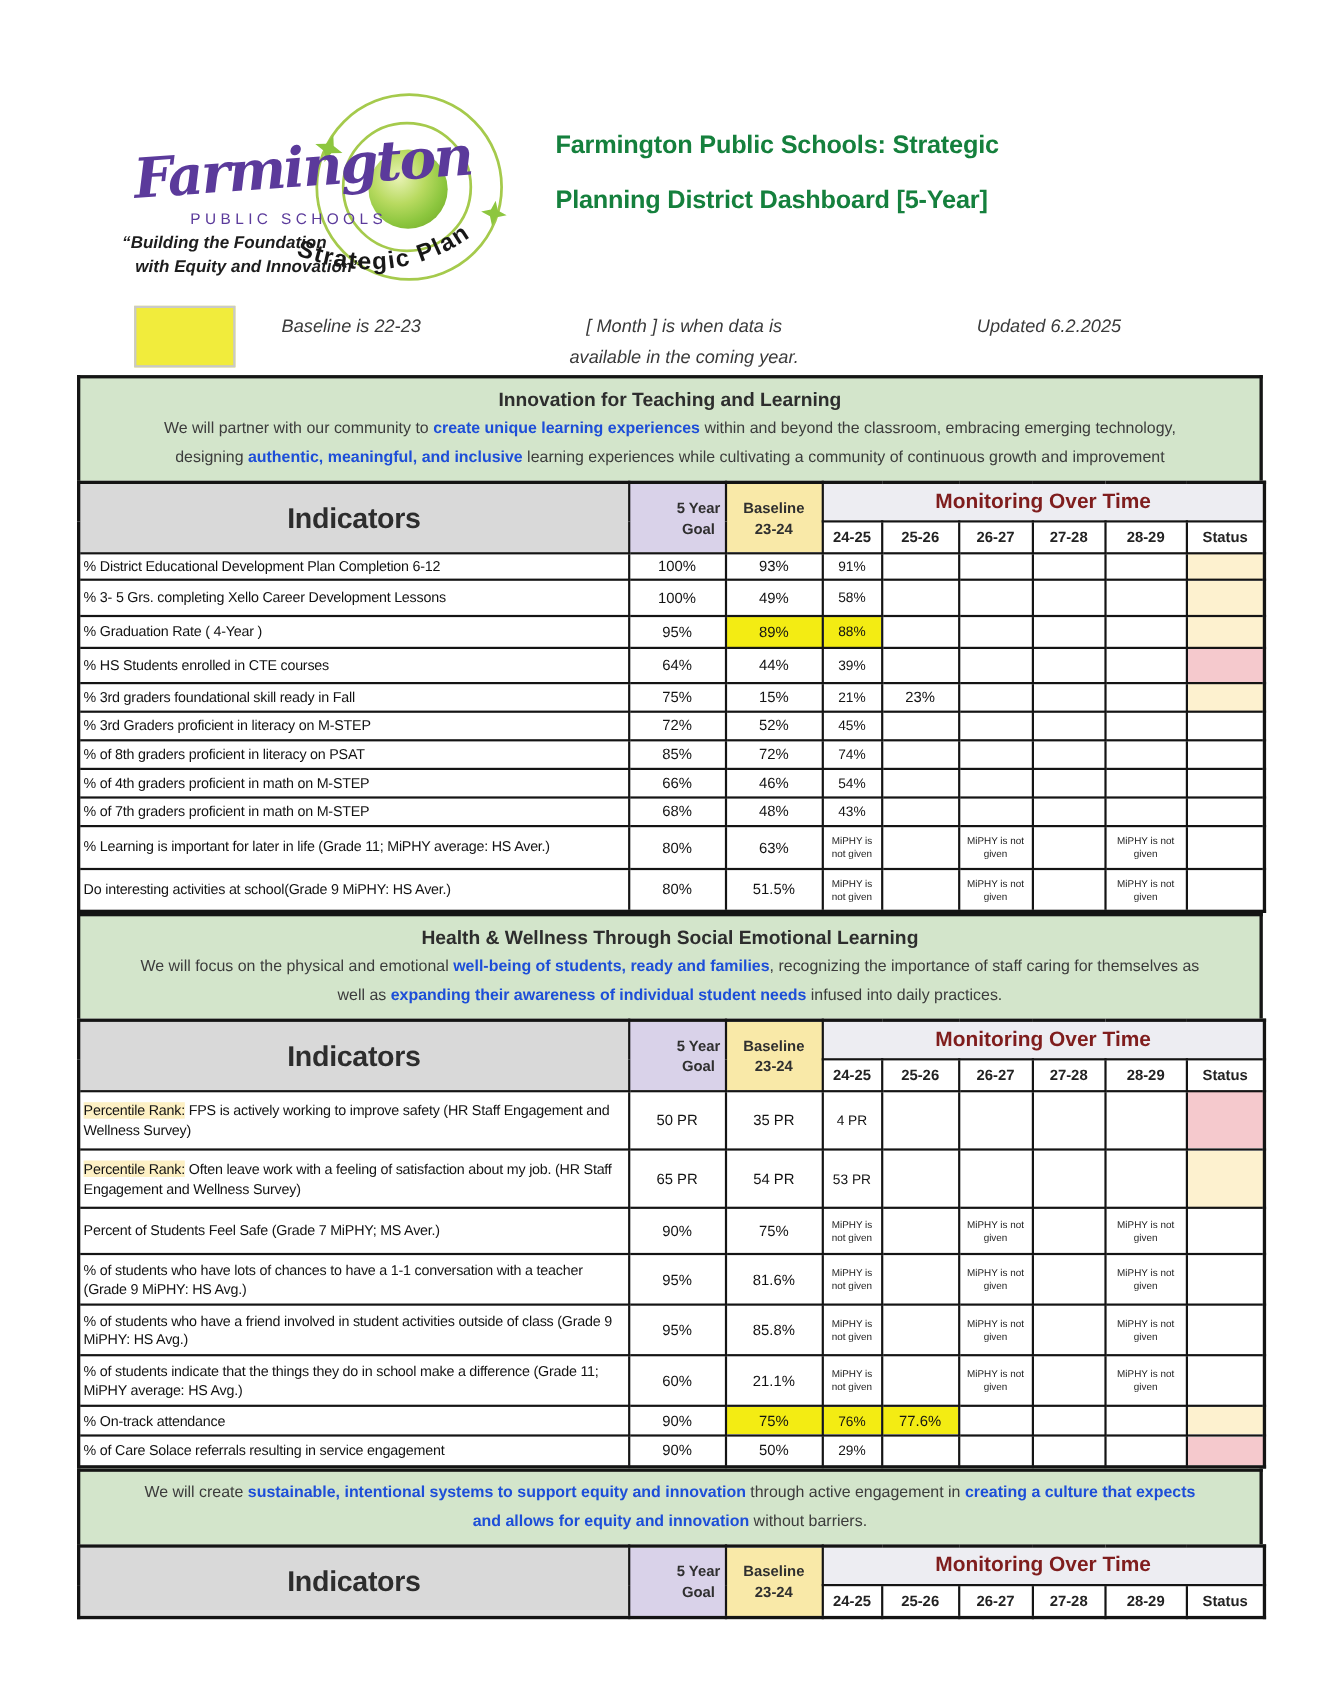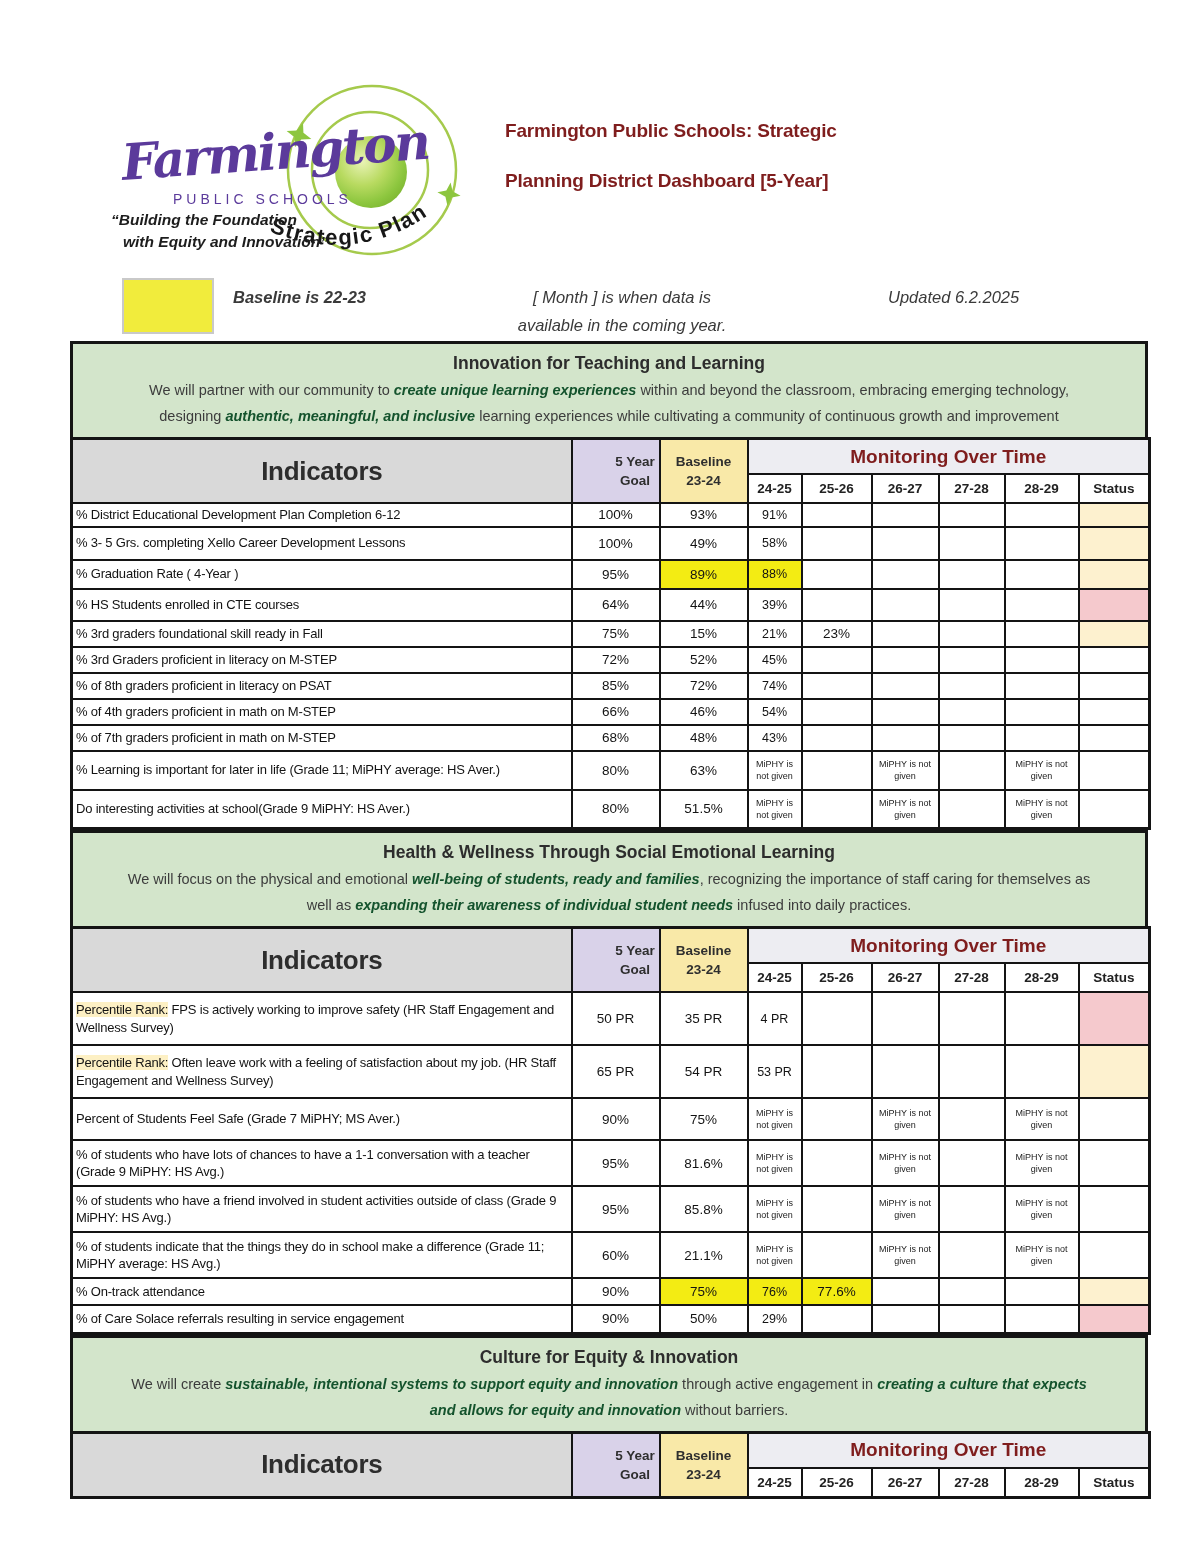--- a/index.html
+++ b/index.html
@@ -5,37 +5,37 @@
   html,body{margin:0;padding:0;}
   body{
     width:1200px;height:1553px;background:#ffffff;position:relative;
     font-family:"Liberation Sans",sans-serif;color:#222;
     -webkit-font-smoothing:antialiased;
   }
   
   .logo{position:absolute;left:95px;top:78px;}
   .page-title{
     position:absolute;left:505px;top:106px;width:640px;
-    font-size:19px;font-weight:bold;color:#7f1d1d;line-height:50px;letter-spacing:-0.2px;
+    font-size:23px;font-weight:bold;color:#15803d;line-height:50px;letter-spacing:-0.2px;
   }
   .swatch{position:absolute;left:122px;top:278px;width:88px;height:52px;
     border:2px solid #c9c9c9;}
   .note{position:absolute;font-style:italic;font-size:16.5px;color:#3a3a3a;line-height:28px;}
-  .baseline-note{left:233px;top:283px;font-weight:bold;}
+  .baseline-note{left:256px;top:283px;}
   .month-note{left:462px;top:283px;width:320px;text-align:center;}
   .updated-note{left:888px;top:283px;}
   
   .dashboard{position:absolute;left:70px;top:341px;width:1078px;}
   .sec-head{
     background:#d3e5cb;border:3px solid #151515;border-bottom:none;
     text-align:center;padding:6px 52px 8px;box-sizing:border-box;
   }
   .sec-title{font-size:17.5px;font-weight:bold;color:#2d2d2d;line-height:27px;}
   .sec-desc{font-size:14.5px;color:#3c3c3c;line-height:26px;}
-  .accent{color:#14532d;font-weight:bold;font-style:italic;}
+  .accent{color:#1d4ed8;font-weight:bold;}
   table.dash{border-collapse:collapse;table-layout:fixed;width:1078px;border:3px solid #141414;}
   table.dash th,table.dash td{border:2px solid #141414;overflow:hidden;}
   th.ind{background:#d9d9d9;font-size:26px;font-weight:bold;color:#2d2d2d;letter-spacing:-0.3px;}
   th.goal{background:#d9d2e9;font-size:13.5px;font-weight:bold;color:#2f2f2f;line-height:19px;padding-left:40px;}
   th.base{background:#f9e9a8;font-size:13.5px;font-weight:bold;color:#2f2f2f;line-height:19px;}
   th.mon{background:#ededf2;font-size:19px;font-weight:bold;color:#7f1d1d;height:31px;}
   th.yr{background:#ffffff;font-size:13.5px;font-weight:bold;color:#222;height:25px;}
   th.cur,td.cur{border-left-width:3px;border-right-width:3px;}
   th.cur{border-bottom-width:3px;}
   td{font-size:13.5px;color:#131313;vertical-align:middle;background:#fff;}
@@ -379,21 +379,20 @@
             <td class="val"></td>
             <td class="val"></td>
             <td class="val"></td>
             <td class="val st-pink"></td>
           </tr>
         </tbody>
       </table>
     </div>
     <div class="section">
       <div class="sec-head">
-        <div class="sec-title">Culture for Equity &amp; Innovation</div>
         <div class="sec-desc"><span>We will create </span><span class="accent">sustainable, intentional systems to support equity and innovation</span><span> through active engagement in </span><span class="accent">creating a culture that expects and allows for equity and innovation</span><span> without barriers.</span></div>
       </div>
       <table class="dash">
         <colgroup>
           <col style="width: 500px;">
           <col style="width: 88px;">
           <col style="width: 88px;">
           <col style="width: 54px;">
           <col style="width: 70px;">
           <col style="width: 67px;">

